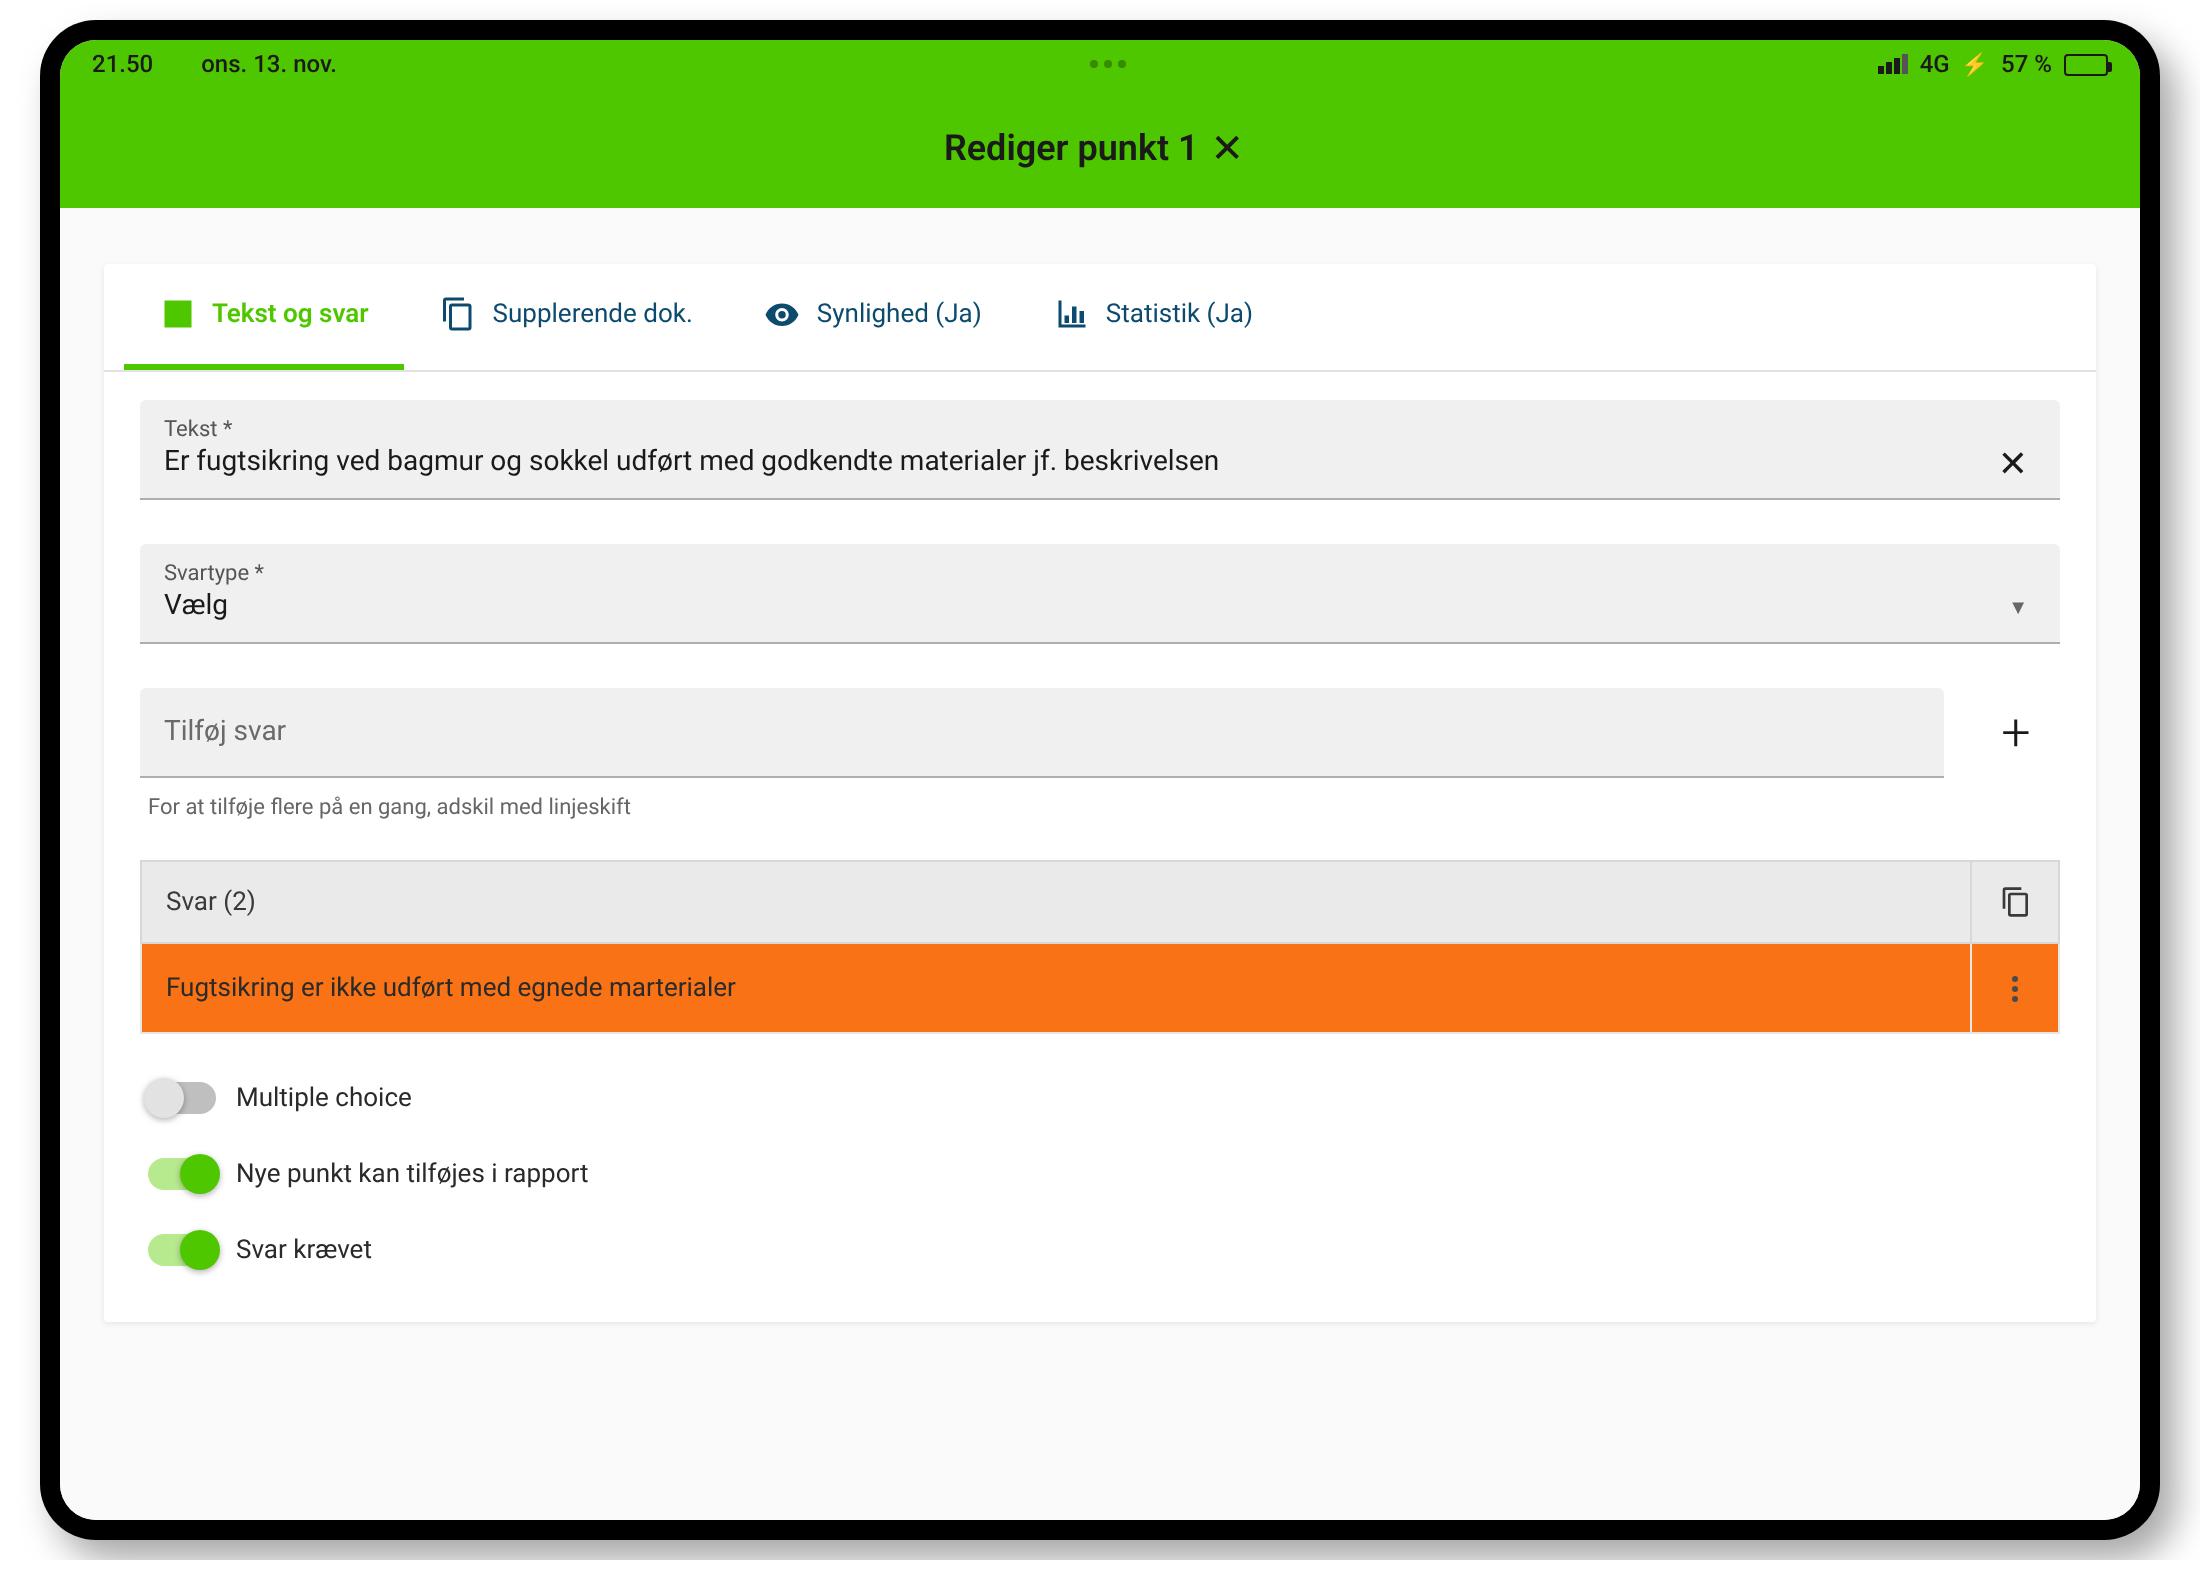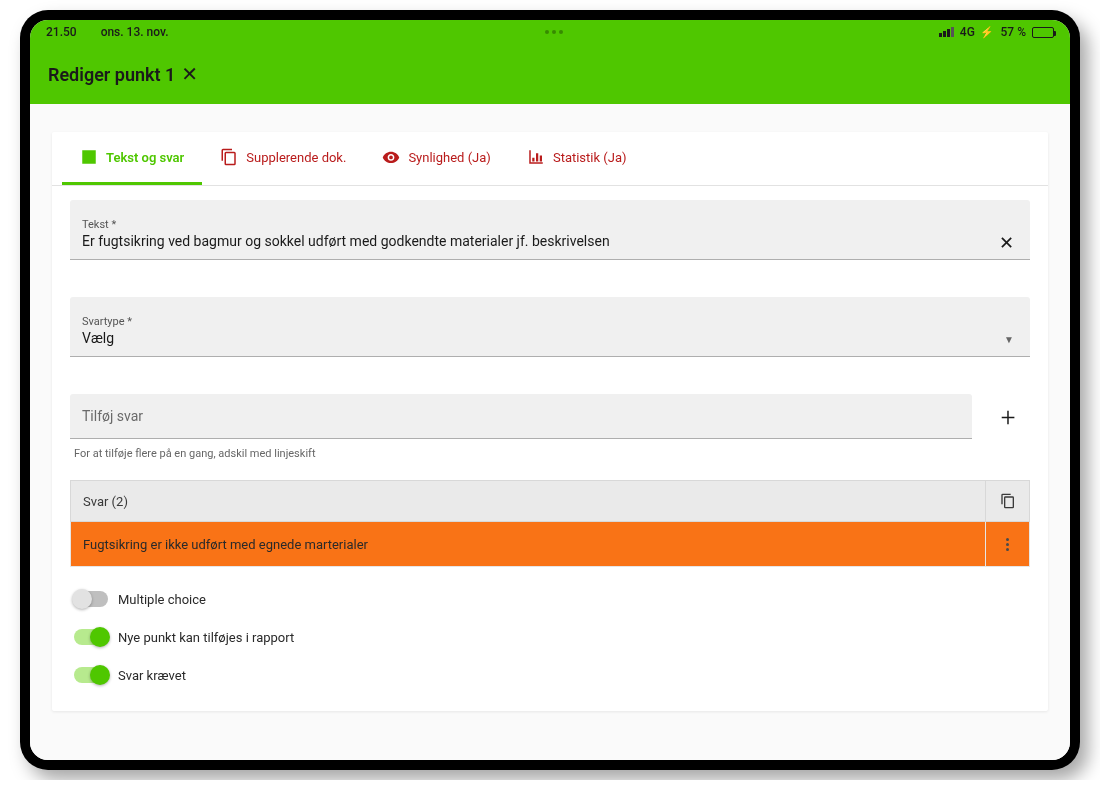--- a/index.html
+++ b/index.html
@@ -51,21 +51,21 @@
     .sig-bars span:nth-child(4){height:10px; background:#555;}
     .battery-ico { width:22px; height:11px; border:1px solid #1a1a1a; border-radius:2px; position:relative; }
     .battery-ico::after { content:""; position:absolute; right:-3px; top:3px; width:2px; height:5px; background:#1a1a1a; border-radius:0 1px 1px 0;}
     .battery-fill { height:100%; width:57%; background:#1a1a1a;}
     .title-bar {
       background: #4fc700;
       height: 60px;
       display: flex;
       align-items: center;
       padding: 0 18px;
-      justify-content: flex-start;
+      justify-content: center;
     }
     .title-bar h1 {
       font-size: 18px;
       font-weight: 600;
       color: #1a1a1a;
     }
     .close-btn {
       font-size: 20px;
       color: #1a1a1a;
       cursor: pointer;
@@ -87,34 +87,34 @@
       display: flex;
       border-bottom: 1px solid #e2e2e2;
       padding: 0 10px;
     }
     .tab {
       display: flex;
       align-items: center;
       gap: 8px;
       padding: 16px 18px;
       font-size: 13px;
-      color: #b91c1c;
+      color: #0c4a6e;
       cursor: pointer;
       border-bottom: 3px solid transparent;
     }
     .tab.active { color: #4fc700; font-weight:600; border-bottom-color:#4fc700; }
     .tab svg { width:18px; height:18px; fill:currentColor; }
     .panel { padding: 14px 18px 0 18px; }
     .field-wrap {
       background: #f0f0f0;
       border-bottom: 1px solid #aeaeae;
       border-radius: 3px 3px 0 0;
-      padding: 18px 12px 6px 12px;
+      padding: 8px 12px 6px 12px;
       position: relative;
-      margin-bottom: 37px;
+      margin-bottom: 22px;
     }
     .field-label { font-size: 11px; color:#555; }
     .field-input-row { display:flex; align-items:center; gap:8px; }
     .field-input {
       flex:1; border:none; background:transparent; outline:none;
       font-size:14px; color:#1a1a1a; padding:2px 0 4px 0;
       font-family:inherit;
     }
     .clear-btn { font-size:18px; color:#1a1a1a; cursor:pointer; padding:0 4px; }
     .select-arrow { font-size:10px; color:#666; padding:0 4px; }

